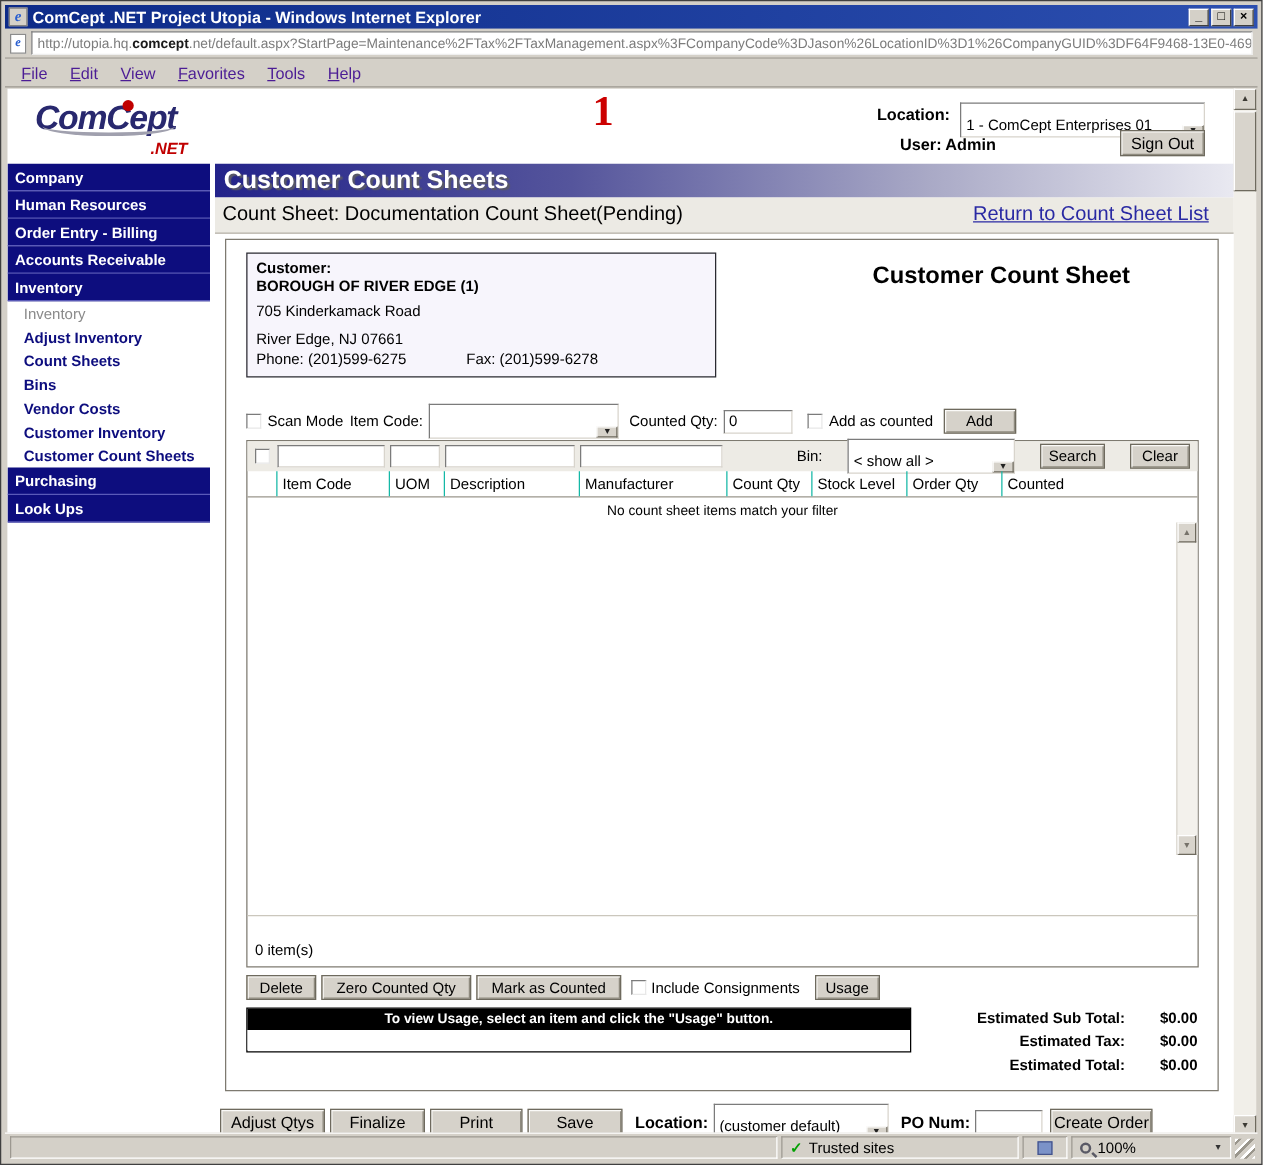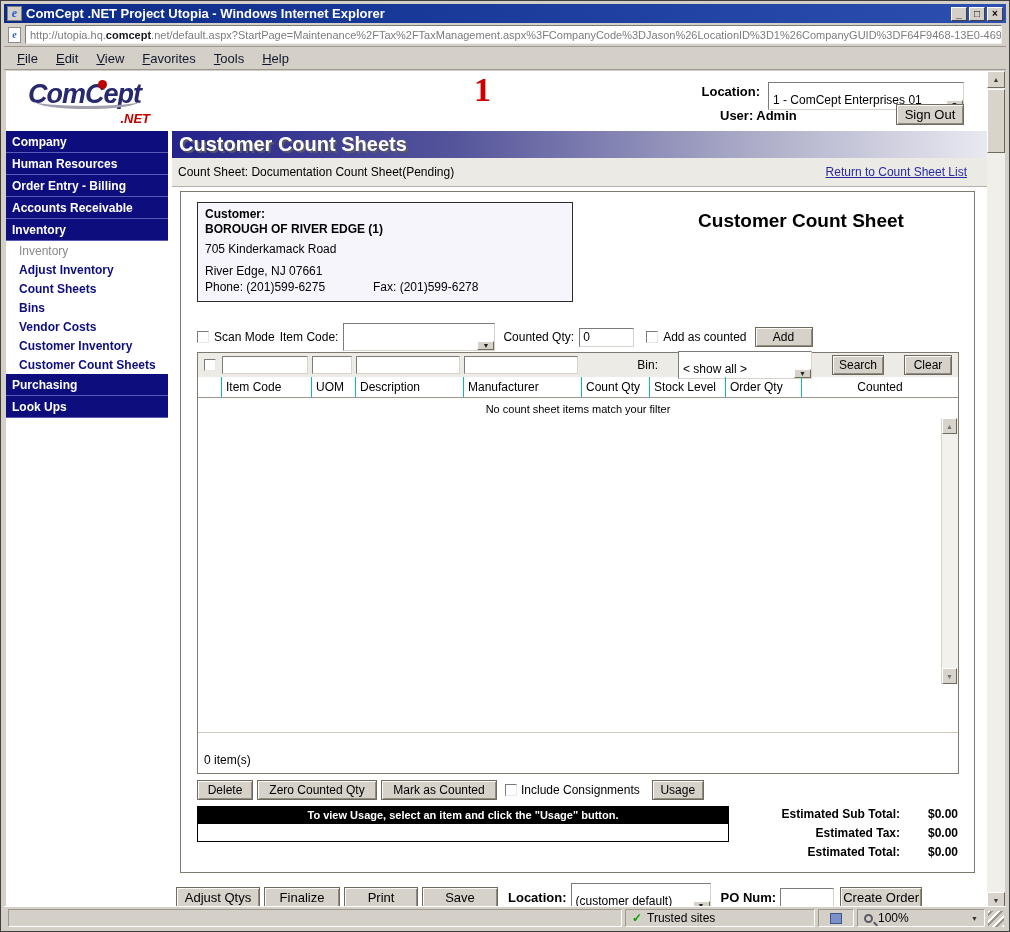--- a/index.html
+++ b/index.html
@@ -30,21 +30,21 @@
               color:#2a5fd0; font:italic bold 10px/14px "Liberation Serif",serif; text-align:center; }
   .addr-field { flex:1; height:19px; background:#fff; border:1px solid;
                 border-color:#7b7b7b #efefef #efefef #7b7b7b; font-size:11px; color:#7c7c7c;
                 padding:3px 4px; white-space:nowrap; overflow:hidden; }
   .addr-field .domain { color:#1a1a1a; font-weight:bold; }
 
   
   .menubar { position:absolute; top:46px; left:3px; right:3px; height:23px;
              background:#d4d0c8; border-bottom:1px solid #9c9890;
              display:flex; align-items:center; padding-left:4px; }
-  .menu-item { display:inline-block; padding:3px 9px; font-size:13px; color:#0f172a; }
+  .menu-item { display:inline-block; padding:3px 9px; font-size:13px; color:#4c1d95; }
   .menu-item::first-letter { text-decoration:underline; }
 
   
   .viewport { position:absolute; top:70px; left:5px; width:983px; height:838px;
               background:#fff; overflow:hidden; }
 
   
   .vscroll { position:absolute; top:70px; right:4px; width:18px; height:838px;
              background:#f1efe9; }
   .sbtn { width:18px; height:17px; background:#d8d4cc; border:1px solid;
@@ -97,21 +97,21 @@
   .nav-sub  { height:19px; color:#0d0d7e; font-weight:bold; font-size:12px;
               display:flex; align-items:center; padding-left:13px; }
   .nav-sub.disabled { color:#8a8a8a; font-weight:normal; }
 
   
   .content { position:absolute; left:166px; top:60px; right:2px; bottom:0; }
   .pageheader { height:27px; background:linear-gradient(to right,#23238a 0%,#55559c 35%,#a9a9c6 70%,#e9e9f1 100%);
                 display:flex; align-items:center; padding-left:7px;
                 color:#fff; font-size:20px; font-weight:bold; text-shadow:2px 2px 1px #5a5a66; }
   .subrow { height:29px; background:#eceae4; border-bottom:1px solid #b5b1a8;
-            display:flex; align-items:center; font-size:12px; padding:0 20px 0 6px; }
+            display:flex; align-items:center; font-size:16px; padding:0 20px 0 6px; }
   .subrow .sp { flex:1; }
   .return-link { color:#2929a3; text-decoration:underline; }
 
   .panel { position:absolute; left:8px; top:60px; width:795px; height:682px;
            border:1px solid #7e7a70; background:#fff; }
 
   .custbox { position:absolute; left:16px; top:10px; width:376px; height:100px;
              border:1px solid #2a2a30; background:#f7f5fc; font-size:12px; padding:4px 7px; }
   .custbox .b { font-weight:bold; }
   .custbox .row { margin-top:1px; }
@@ -128,21 +128,21 @@
   
   .table { position:absolute; left:16px; top:160px; width:762px; height:422px;
            border:1px solid #7e7a70; display:flex; flex-direction:column; background:#fff; }
   .filterrow { height:24px; background:#edebe5; display:flex; align-items:center; }
   .fc-cb { width:24px; display:flex; justify-content:center; }
   .filterrow .tfield { height:18px; }
   .frest { flex:1; display:flex; align-items:center; justify-content:flex-end;
            gap:20px; padding-right:6px; font-size:12px; }
   .headrow { height:21px; display:flex; border-bottom:1px solid #9a968c; font-size:12px; }
   .hcell { border-right:1px solid #14b8a6; padding:3px 4px; white-space:nowrap; overflow:hidden; }
-  .hcell.last { border-right:none; text-align:center; }
+  .hcell.last { border-right:none; text-align:left; }
   .msgrow { height:20px; text-align:center; font-size:11px; padding-top:5px; }
   .scrollzone { height:266px; position:relative; }
   .zone-sb { position:absolute; right:0; top:0; width:17px; height:100%;
              background:#f3f1ec; border-left:1px solid #d8d4cc;
              display:flex; flex-direction:column; justify-content:space-between; }
   .zbtn { width:15px; height:16px; background:#d8d4cc; border:1px solid;
           border-color:#fff #6e6a5e #6e6a5e #fff; color:#76726a; font-size:7px;
           display:flex; align-items:center; justify-content:center; }
   .tfiller { flex:1; }
   .countrow { height:20px; border-top:1px solid #cbc7bd; font-size:12px; padding:20px 6px; }

